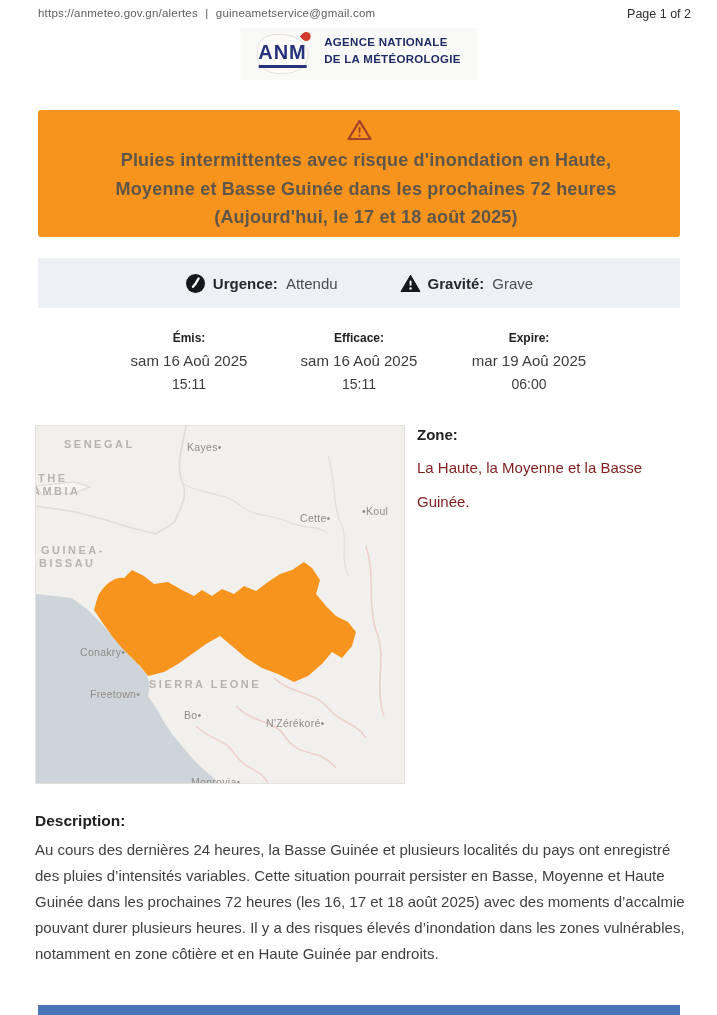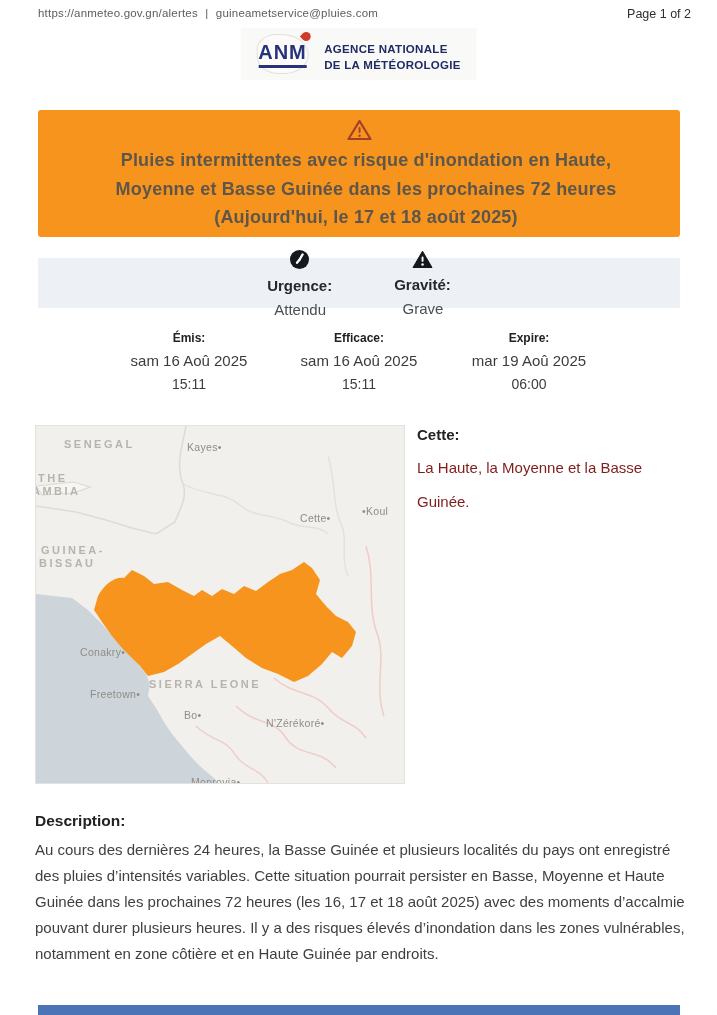--- a/index.html
+++ b/index.html
@@ -7,33 +7,33 @@
     position:relative;width:717px;height:1015px;margin:0 auto;overflow:hidden;
     background:#ffffff;font-family:"Liberation Sans",sans-serif;color:#333;
   }
   
   .top-header{position:absolute;top:7px;left:38px;right:26px;display:flex;justify-content:space-between;align-items:flex-start;}
   .top-header .left{font-size:11.5px;color:#5d5d5d;letter-spacing:.2px;}
   .top-header .left span{margin-right:4px;}
   .top-header .right{font-size:12.5px;color:#2e2e2e;}
   
   .logo-wrap{position:absolute;top:28px;left:50%;transform:translateX(-50%);
-    display:flex;align-items:flex-end;gap:12px;background:#f9f9f8;padding:6px 16px 6px 10px;}
+    display:flex;align-items:flex-start;gap:12px;background:#f9f9f8;padding:6px 16px 6px 10px;}
   .logo-mark{position:relative;width:62px;height:40px;}
   .logo-map{position:absolute;left:6px;top:0;width:50px;height:38px;border:1px solid #e3e0da;border-radius:40% 55% 50% 45%;background:#fcfbfa;}
   .logo-pin{position:absolute;right:2px;top:-2px;width:9px;height:9px;background:#cf3b2a;border-radius:50% 50% 50% 0;transform:rotate(45deg);}
   .logo-acronym{position:absolute;left:8px;top:7px;font-size:20px;font-weight:bold;color:#26337a;letter-spacing:1px;border-bottom:3px solid #26337a;padding-bottom:1px;}
   .logo-org{font-size:11.5px;font-weight:bold;color:#1f2b66;line-height:1.45;letter-spacing:.3px;}
   
   .banner{position:absolute;top:110px;left:38px;width:642px;height:127px;background:#F7941D;border-radius:3px;text-align:center;padding-top:8px;box-sizing:border-box;}
   .banner .warn{display:inline-block;line-height:0;}
   .banner .line{font-size:18px;font-weight:bold;color:#5E564A;line-height:28.5px;letter-spacing:.2px;padding-left:14px;}
   
   .statusbar{position:absolute;top:258px;left:38px;width:642px;height:50px;background:#EDF1F6;display:flex;justify-content:center;align-items:center;gap:62px;}
-  .status-item{display:flex;align-items:center;gap:7px;flex-direction:column;}
+  .status-item{display:flex;align-items:center;gap:7px;}
   .status-item .lbl{font-size:15px;font-weight:bold;color:#25282c;}
   .status-item .val{font-size:15px;color:#4a4d52;margin-left:1px;}
   .status-item svg{display:block;}
   
   .dates{position:absolute;top:331px;left:38px;width:642px;display:flex;justify-content:center;}
   .date-col{width:170px;text-align:center;}
   .date-col .lbl{font-size:12px;font-weight:bold;color:#222;margin-bottom:7px;}
   .date-col .date{font-size:15px;color:#3c3c3c;margin-bottom:7px;}
   .date-col .time{font-size:14px;color:#3c3c3c;}
   
@@ -55,21 +55,21 @@
 </style>
 </head>
 <body>
 
 <div class="page">
 
   <div class="top-header">
     <div class="left">
       <span>https://anmeteo.gov.gn/alertes</span>
       <span>|</span>
-      <span>guineametservice@pluies.com</span>
+      <span>guineametservice@gmail.com</span>
     </div>
     <div class="right">Page 1 of 2</div>
   </div>
 
   <div class="logo-wrap">
     <div class="logo-mark">
       <div class="logo-map"></div>
       <div class="logo-pin"></div>
       <div class="logo-acronym">ANM</div>
     </div>
@@ -164,21 +164,21 @@
     <div class="map-label region-label" style="left:3px;top:131px;">BISSAU</div>
     <div class="map-label city-label" style="left:44px;top:220px;">Conakry•</div>
     <div class="map-label city-label" style="left:54px;top:262px;">Freetown•</div>
     <div class="map-label region-label" style="left:113px;top:252px;">SIERRA LEONE</div>
     <div class="map-label city-label" style="left:148px;top:283px;">Bo•</div>
     <div class="map-label city-label" style="left:230px;top:291px;">N'Zérékoré•</div>
     <div class="map-label city-label" style="left:155px;top:350px;">Monrovia•</div>
   </div>
 
   <div class="zone">
-    <div class="lbl">Cette:</div>
+    <div class="lbl">Zone:</div>
     <div class="txt">La Haute, la Moyenne et la Basse Guinée.</div>
   </div>
 
   <div class="description">
     <div class="lbl">Description:</div>
     <div class="txt">Au cours des dernières 24 heures, la Basse Guinée et plusieurs localités du pays ont enregistré des pluies d’intensités variables. Cette situation pourrait persister en Basse, Moyenne et Haute Guinée dans les prochaines 72 heures (les 16, 17 et 18 août 2025) avec des moments d’accalmie pouvant durer plusieurs heures. Il y a des risques élevés d’inondation dans les zones vulnérables, notamment en zone côtière et en Haute Guinée par endroits.</div>
   </div>
 
   <div class="footer-bar"></div>
 

